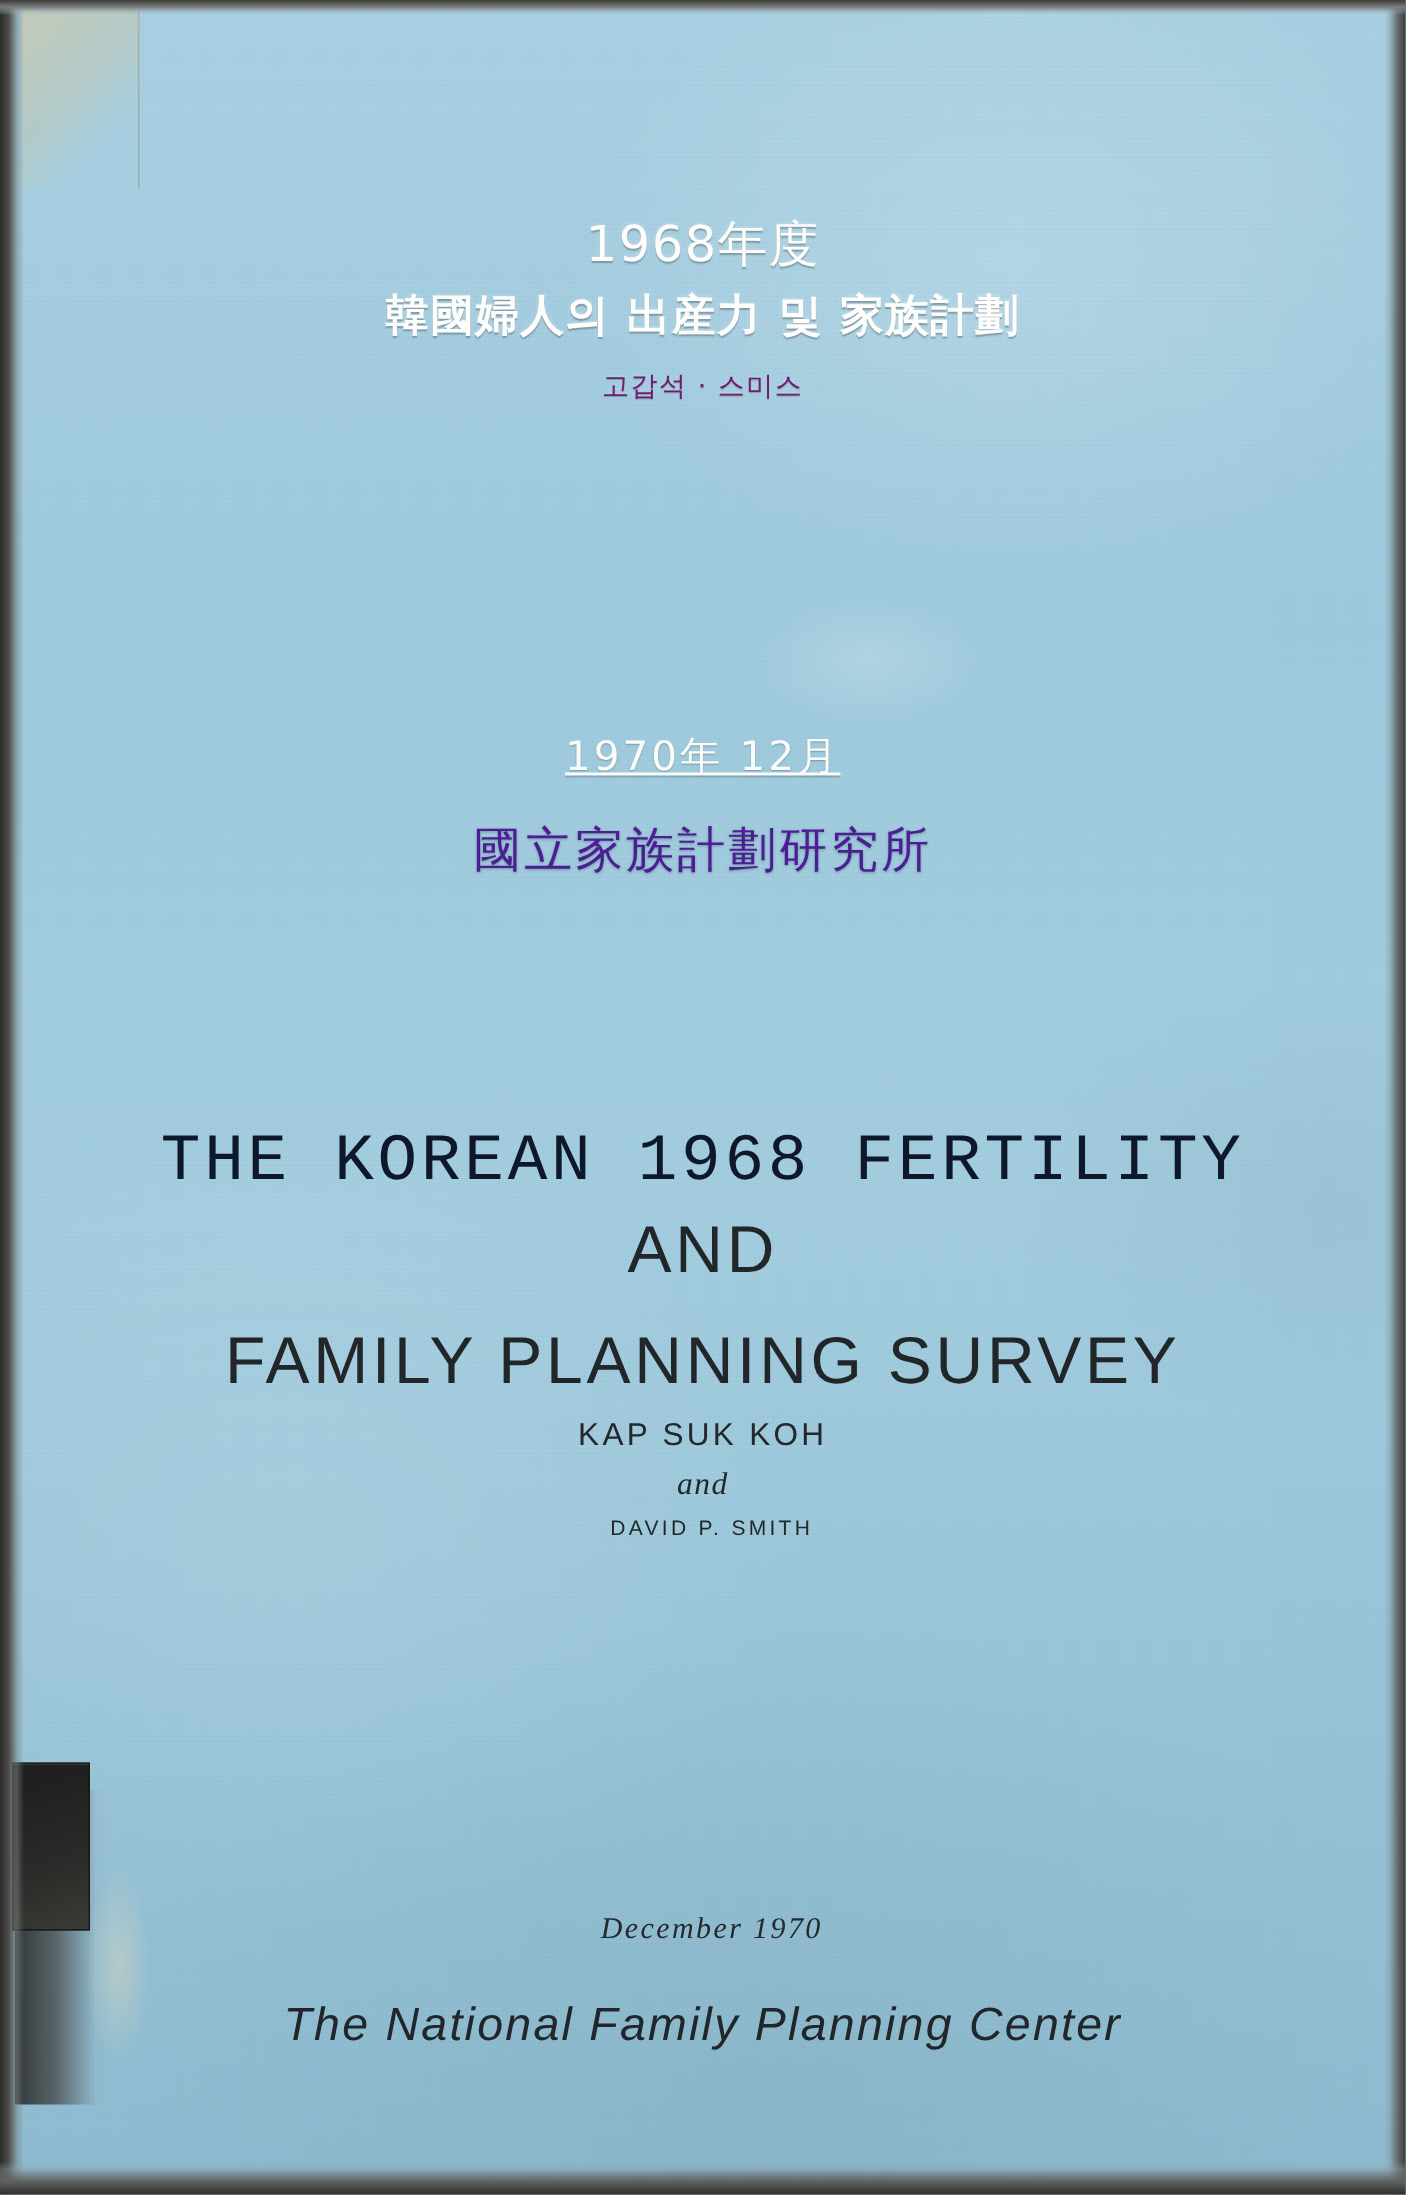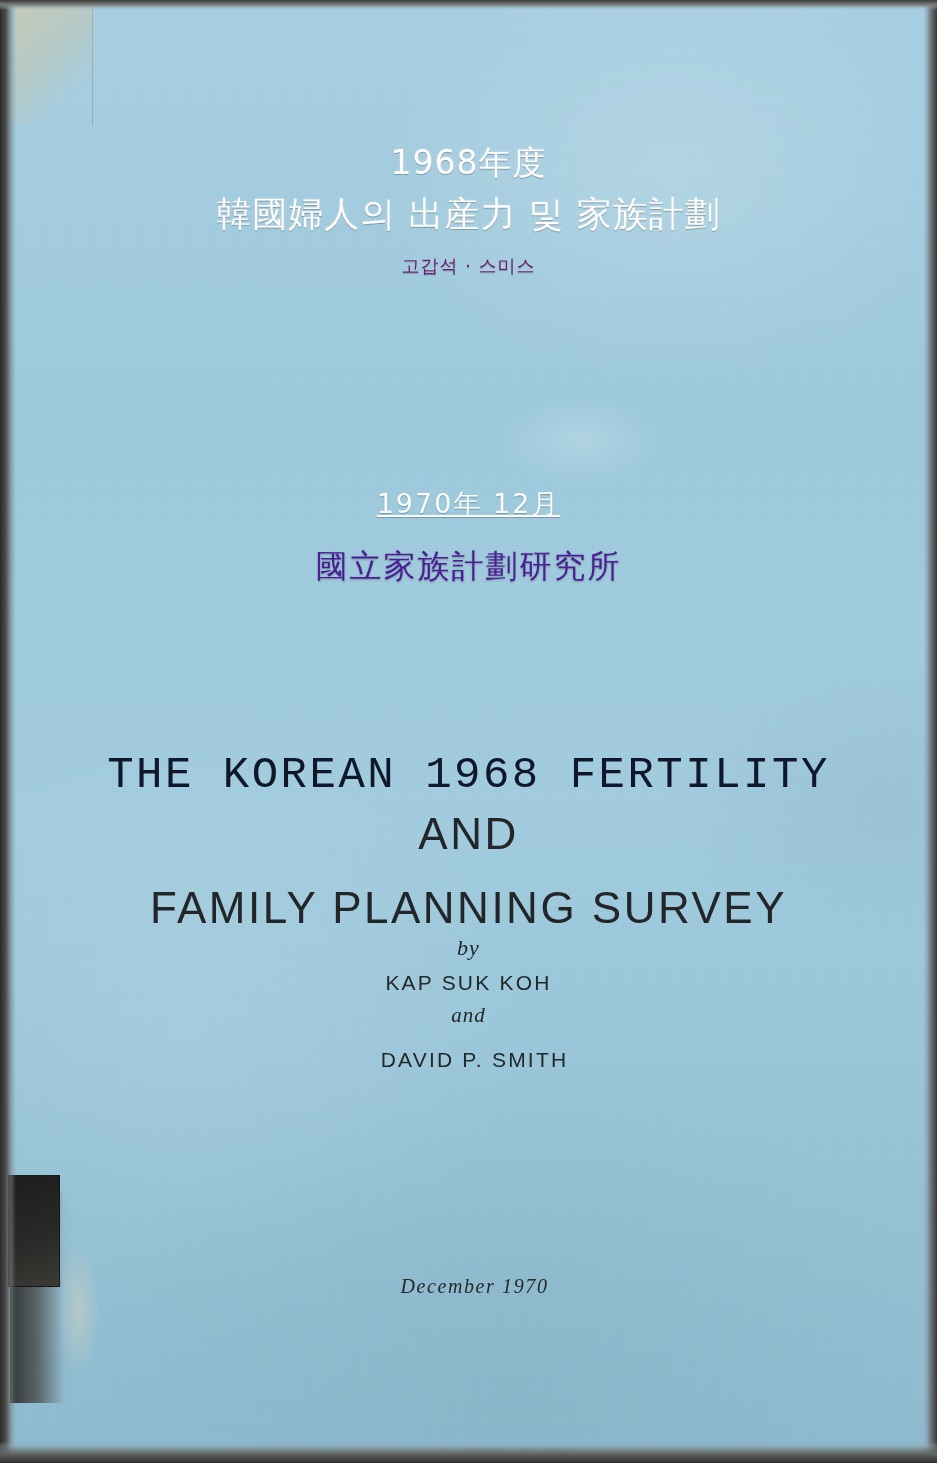--- a/index.html
+++ b/index.html
@@ -106,24 +106,25 @@
     text-shadow: 0 1px 1px rgba(60,80,90,0.45), 0 0 3px rgba(255,255,255,0.35);
   }
   .hanja-year {
     font-family: "DejaVu Sans", sans-serif;
     font-size: 33px;
     letter-spacing: 1px;
     line-height: 1.25;
   }
   .hanja-title {
     font-family: "DejaVu Sans", sans-serif;
-    font-size: 35px;
+    font-size: 29px;
     letter-spacing: 1px;
     line-height: 1.45;
     margin-top: 6px;
+    font-weight: bold;
   }
   .hanja-title2 {
     font-family: "DejaVu Sans", sans-serif;
     font-size: 33px;
     letter-spacing: 7px;
     line-height: 1.45;
     margin-top: 6px;
   }
   .hanja-authors {
     font-family: "DejaVu Sans", sans-serif;
@@ -206,23 +207,23 @@
   }
   .and-word {
     font-family: "Liberation Serif", serif;
     font-style: italic;
     font-size: 21px;
     letter-spacing: 1px;
     margin-top: 8px;
   }
   .author2 {
     font-family: "Liberation Sans", sans-serif;
-    font-size: 21px;
+    font-size: 14px;
     letter-spacing: 2.2px;
-    margin-top: 20px;
+    margin-top: 8px;
     padding-left: 12px;
   }
 
   
   .footer-date {
     position: absolute;
     left: 0; right: 0;
     top: 1275px;
     text-align: center;
     font-family: "Liberation Serif", serif;
@@ -261,27 +262,27 @@
   <div class="hanja-date">1970年  12月</div>
   <div class="hanja-institute">國立家族計劃研究所</div>
 
   <div class="en-title">
     <div class="en-line1">THE KOREAN 1968 FERTILITY</div>
     <div class="en-line2">AND</div>
     <div class="en-line3">FAMILY  PLANNING  SURVEY</div>
   </div>
 
   <div class="byline">
-    <div class="by-word">by</div>
     <div class="author">KAP SUK KOH</div>
     <div class="and-word">and</div>
     <div class="author2">DAVID P. SMITH</div>
   </div>
 
   <div class="footer-date">December 1970</div>
+  <div class="footer-pub">The National Family Planning Center</div>
 
   <div class="corner-wear-tl"></div>
   <div class="corner-wear-bl"></div>
   <div class="label-sticker"></div>
   <div class="smudge-a"></div>
 
   <div class="scan-edge-left"></div>
   <div class="scan-edge-right"></div>
   <div class="scan-edge-top"></div>
   <div class="scan-edge-bottom"></div>

